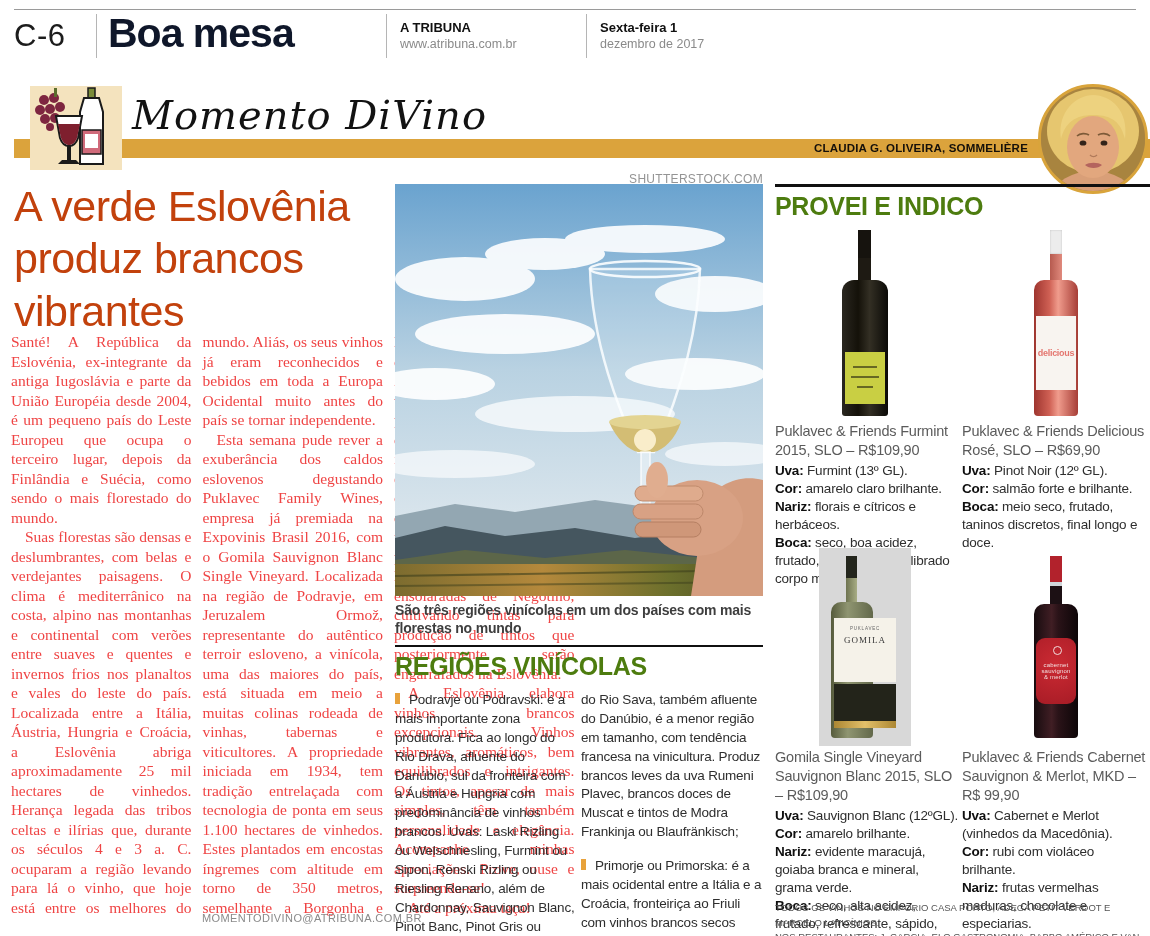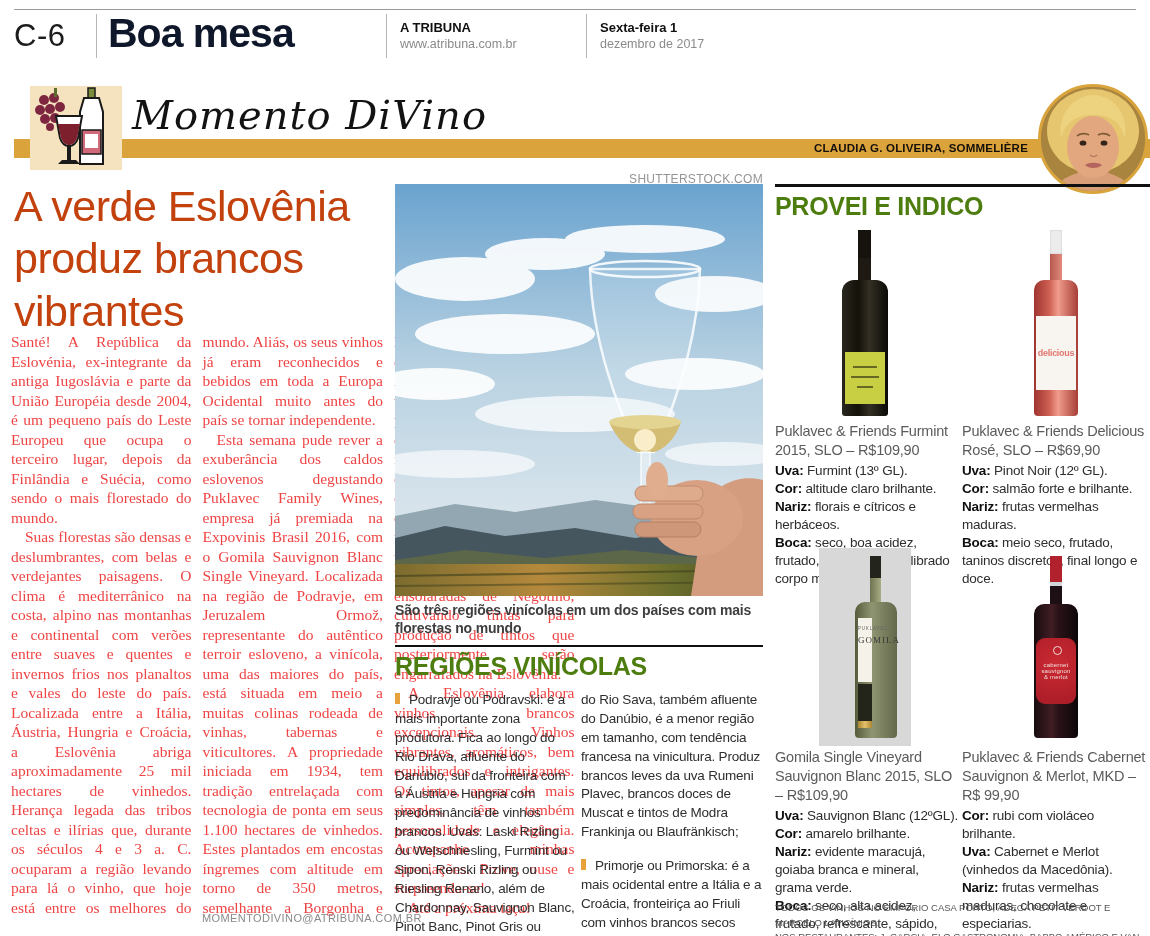--- a/index.html
+++ b/index.html
@@ -66,21 +66,21 @@
 
   .b2{width:44px;height:186px;}
   .b2 .cap{left:16px;top:0;width:12px;height:24px;background:#ececec;box-shadow:inset 0 0 2px #bbb;}
   .b2 .neck{left:16px;top:24px;width:12px;height:26px;background:linear-gradient(90deg,#b65a4f,#e08a7d);}
   .b2 .body{left:0;top:50px;width:44px;height:136px;border-radius:10px 10px 4px 4px;
             background:linear-gradient(90deg,#9e352f,#cf6054 35%,#f09c8d 55%,#a63d36);}
   .b2 .label{left:2px;right:2px;bottom:26px;height:74px;background:#f8f4f0;text-align:center;}
   .b2 .label span{position:relative;top:26px;font-size:9px;color:#e4766f;font-weight:700;letter-spacing:-.3px;text-align:center;}
 
   .gray-bg{width:92px;height:198px;background:#d8d8d8;display:flex;justify-content:center;align-items:flex-start;padding-top:8px;box-sizing:border-box;}
-  .b3{width:20px;height:182px;}
+  .b3{width:20px;height:182px;padding-left:48px;}
   .b3 .cap{left:15px;top:0;width:11px;height:22px;background:#23251c;}
   .b3 .neck{left:15px;top:22px;width:11px;height:24px;background:linear-gradient(90deg,#6e7350,#a8ad85);}
   .b3 .body{left:0;top:46px;width:42px;height:136px;border-radius:10px 10px 4px 4px;
             background:linear-gradient(90deg,#565b3c,#8f9571 40%,#62684a);}
   .b3 .label{left:3px;right:3px;top:62px;height:64px;background:#f5f2e9;text-align:center;}
   .b3 .brand{position:relative;top:8px;font-size:4.5px;color:#666;letter-spacing:.8px;display:block;}
   .b3 .gomila{position:relative;top:12px;font-family:"Liberation Serif",serif;font-size:9px;color:#3a3a3a;letter-spacing:1px;display:block;}
   .b3 .lower{left:3px;right:3px;top:128px;height:40px;background:#23241a;}
   .b3 .gold{left:3px;right:3px;bottom:10px;height:7px;background:linear-gradient(90deg,#ac8733,#e3c06a,#ac8733);}
 
@@ -251,38 +251,37 @@
       <div class="label">
         <i style="top:14px;width:60%;left:20%"></i>
           <i style="top:24px;width:70%;left:15%"></i>
           <i style="top:34px;width:40%;left:30%"></i>
       </div>
     </div>
   </div>
   <div class="wine-text" style="left:775px;top:422px;width:184px">
     <div class="wine-name">Puklavec &amp; Friends Furmint 2015, SLO – R$109,90</div>
     <div class="wine-line"><b>Uva:</b> <span>Furmint (13º GL).</span></div>
-    <div class="wine-line"><b>Cor:</b> <span>altitude claro brilhante.</span></div>
+    <div class="wine-line"><b>Cor:</b> <span>amarelo claro brilhante.</span></div>
     <div class="wine-line"><b>Nariz:</b> <span>florais e cítricos e herbáceos.</span></div>
     <div class="wine-line"><b>Boca:</b> <span>seco, boa acidez, frutado, suculento, equilibrado corpo médio.</span></div>
   </div>
 
   <div class="wine-zone" style="left:962px;top:230px;width:188px;height:190px">
     <div class="bottle b2">
       <div class="cap"></div>
       <div class="neck"></div>
       <div class="body"></div>
       <div class="label"><span>delicious</span></div>
     </div>
   </div>
   <div class="wine-text" style="left:962px;top:422px;width:188px">
     <div class="wine-name">Puklavec &amp; Friends Delicious Rosé, SLO – R$69,90</div>
     <div class="wine-line"><b>Uva:</b> <span>Pinot Noir (12º GL).</span></div>
     <div class="wine-line"><b>Cor:</b> <span>salmão forte e brilhante.</span></div>
-    <div class="wine-line"><b>Nariz:</b> <span>frutas vermelhas maduras.</span></div>
     <div class="wine-line"><b>Boca:</b> <span>meio seco, frutado, taninos discretos, final longo e doce.</span></div>
   </div>
 
   <div class="wine-zone" style="left:775px;top:548px;width:180px;height:198px">
     <div class="gray-bg">
       <div class="bottle b3">
         <div class="cap"></div>
         <div class="neck"></div>
         <div class="body"></div>
         <div class="label">
@@ -309,22 +308,22 @@
       <div class="neck"></div>
       <div class="body"></div>
       <div class="label">
         <div class="emblem"></div>
         <span>cabernet sauvignon &amp; merlot</span>
       </div>
     </div>
   </div>
   <div class="wine-text" style="left:962px;top:748px;width:188px">
     <div class="wine-name">Puklavec &amp; Friends Cabernet Sauvignon &amp; Merlot, MKD – R$ 99,90</div>
+    <div class="wine-line"><b>Uva:</b> <span>Cabernet e Merlot (vinhedos da Macedônia).</span></div>
     <div class="wine-line"><b>Cor:</b> <span>rubi com violáceo brilhante.</span></div>
-    <div class="wine-line"><b>Uva:</b> <span>Cabernet e Merlot (vinhedos da Macedônia).</span></div>
     <div class="wine-line"><b>Nariz:</b> <span>frutas vermelhas maduras, chocolate e especiarias.</span></div>
     <div class="wine-line"><b>Boca:</b> <span>seco, boa acidez, frutado, taninos macios, equilibrado e longo.</span></div>
   </div>
 
   <div class="footnote">
     <span>TODOS OS VINHOS NO EMPÓRIO CASA PORTO, ADEGA PETIT VERDOT E MARCELO LATICÍNIOS.</span><br>
     <span>NOS RESTAURANTES: J. GARCIA, ELO GASTRONOMIA, BABBO AMÉRICO E VAN GOGH.</span>
   </div>
 
 </div>

